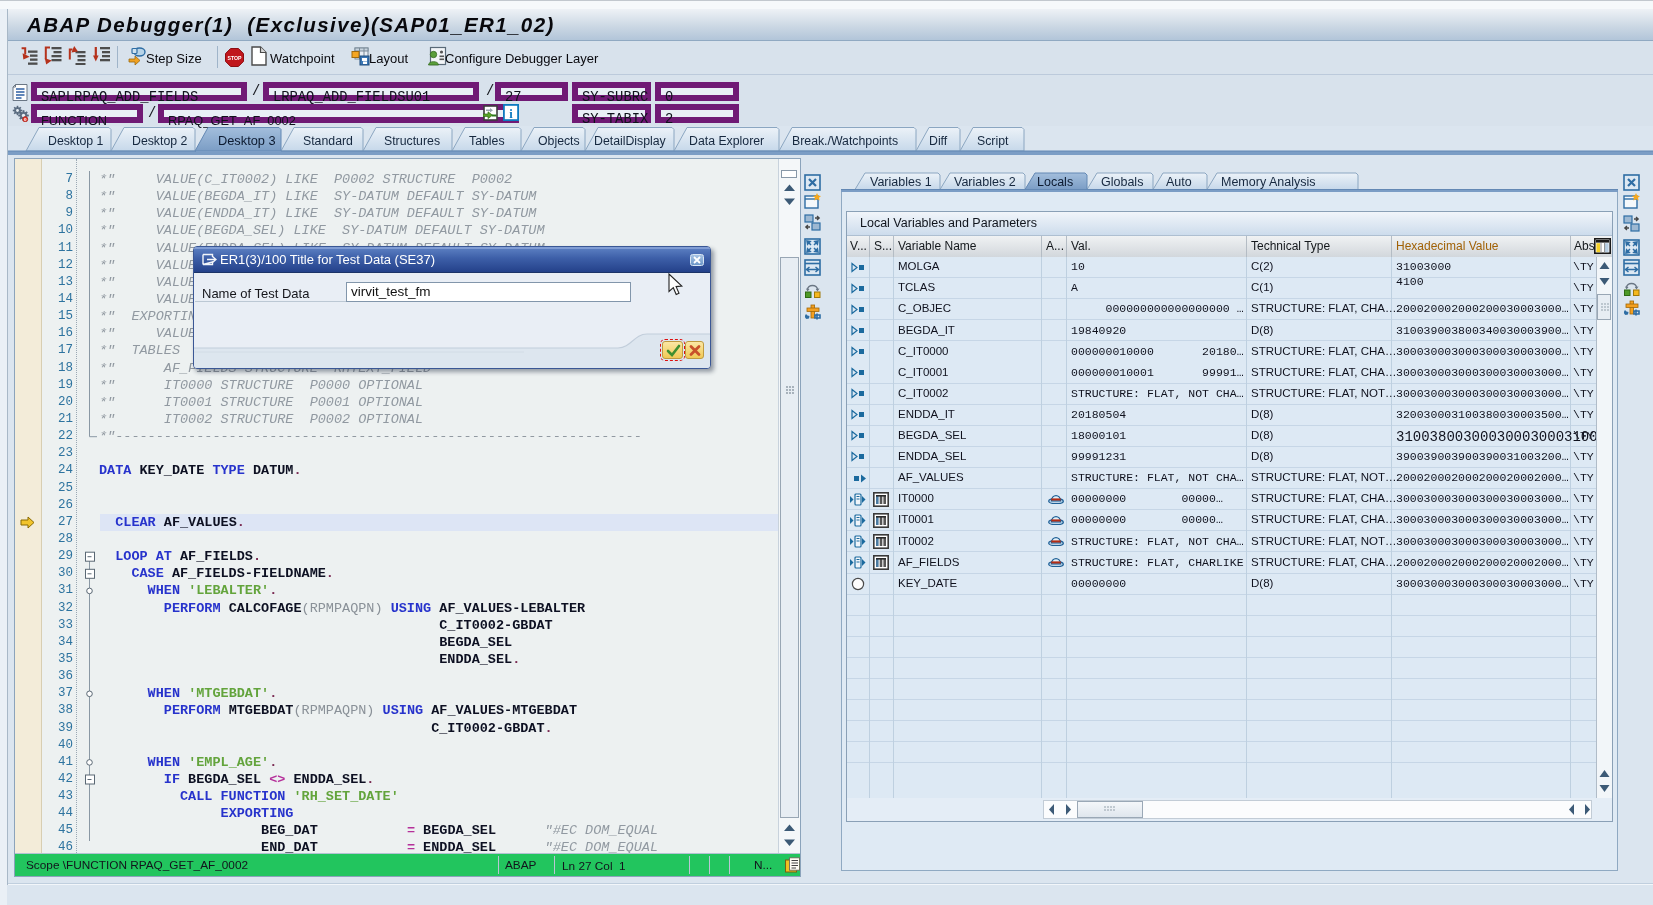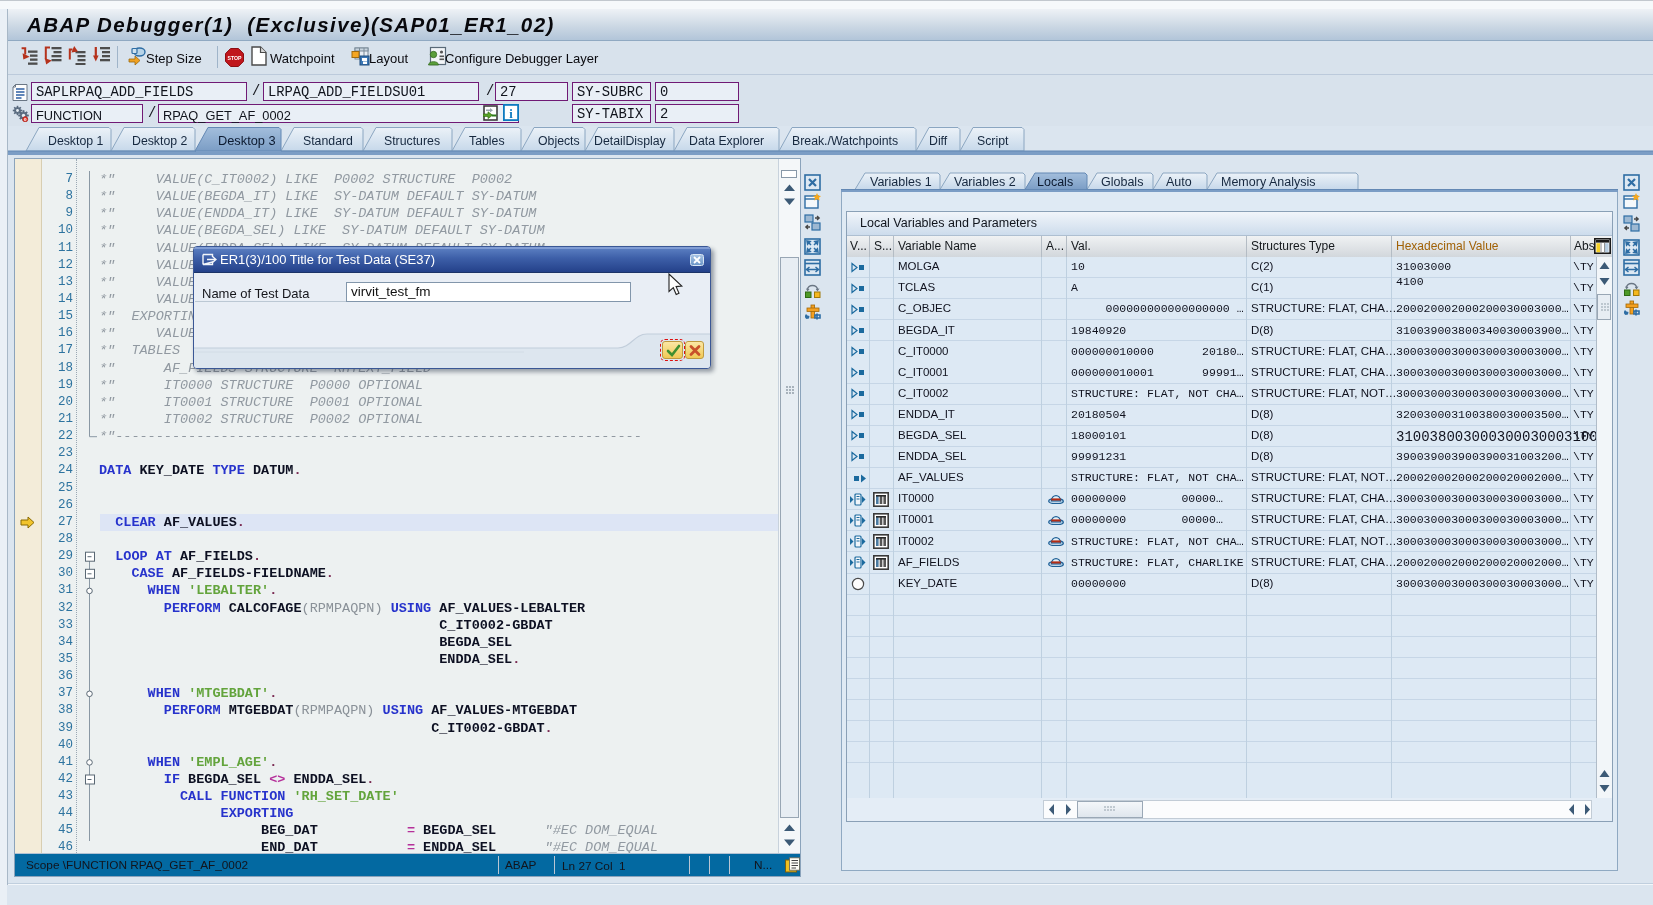--- a/index.html
+++ b/index.html
@@ -1,19 +1,19 @@
 <!DOCTYPE html>
 <html><head><meta charset="utf-8">
 <style>
   html,body{margin:0;padding:0}
   body{width:1653px;height:905px;position:relative;overflow:hidden;background:#dbe5ef;
        font-family:"Liberation Sans",sans-serif;color:#14161c;}
   .abs{position:absolute}
   .mono{font-family:"Liberation Mono",monospace}
-  .fld{position:absolute;background:#e9eff6;border:1px solid #701a75;box-sizing:border-box;
+  .fld{position:absolute;background:#e9eff6;border:6px solid #701a75;box-sizing:border-box;
        font-family:"Liberation Mono",monospace;font-size:13.8px;color:#10131c;line-height:17px;padding:1px 0 0 4px;white-space:pre}
   .tbtxt{position:absolute;font-size:13px;color:#0a0a0f;white-space:pre}
   svg{display:block}
   .k{color:#2733cc}.i{color:#0d1022}.s{color:#63a43c}.c{color:#9199a1;font-style:italic;font-weight:normal}.g{color:#8a9198;font-weight:normal}.d{color:#7a2a52}.o{color:#b5309a}
 </style></head>
 <body>
 
 <div class="abs" style="left:0;top:0;width:1653px;height:1px;background:#c2c8ce"></div>
 <div class="abs" style="left:0;top:1px;width:1653px;height:8px;background:#f6f9fb"></div>
 <div class="abs" style="left:0;top:9px;width:7px;height:896px;background:#eaf0f6"></div>
@@ -323,21 +323,21 @@
       <circle cx="13" cy="2" r="0.9" fill="#8a96a2"></circle>
       <circle cx="13" cy="5" r="0.9" fill="#8a96a2"></circle>
       <circle cx="13" cy="8" r="0.9" fill="#8a96a2"></circle>
     </svg>
     <svg class="abs" style="left:766px;top:664px" width="17" height="10" viewBox="0 0 17 10">
       <path d="M8.5 1.5 L14 8 L3 8 Z" fill="#3c5a76"></path>
     </svg>
     <svg class="abs" style="left:766px;top:679px" width="17" height="10" viewBox="0 0 17 10">
       <path d="M8.5 8 L3 1.5 L14 1.5 Z" fill="#3c5a76"></path>
     </svg>
- <div class="abs" style="left:0;top:694px;width:785px;height:23px;background:#0369a1;border-top:1px solid #b2c2d3;font-size:11.8px;color:#12141c">
+ <div class="abs" style="left:0;top:694px;width:785px;height:23px;background:#22c55e;border-top:1px solid #b2c2d3;font-size:11.8px;color:#12141c">
    <div class="abs" style="left:11px;top:4px;white-space:pre">Scope \FUNCTION RPAQ_GET_AF_0002</div>
    <div class="abs" style="left:483px;top:2px;width:1px;height:18px;background:#b9c6d4"></div>
    <div class="abs" style="left:539px;top:2px;width:1px;height:18px;background:#b9c6d4"></div>
    <div class="abs" style="left:490px;top:4px">ABAP</div>
    <div class="abs" style="left:547px;top:5px;white-space:pre">Ln 27 Col  1</div>
    <div class="abs" style="left:674px;top:2px;width:1px;height:18px;background:#b9c6d4"></div>
    <div class="abs" style="left:694px;top:2px;width:1px;height:18px;background:#b9c6d4"></div>
    <div class="abs" style="left:714px;top:2px;width:1px;height:18px;background:#b9c6d4"></div>
    <div class="abs" style="left:739px;top:4px">N...</div>
    <svg class="abs" style="left:770px;top:3px" width="15" height="16" viewBox="0 0 15 16">
@@ -419,21 +419,21 @@
 <div class="abs" style="left:846px;top:211px;width:767px;height:611px;border:1px solid #8aa0b6;box-sizing:border-box;background:#dde9f4;overflow:hidden">
     <div class="abs" style="left:0;top:0;width:765px;height:23px;background:linear-gradient(#f1f5fa,#cddcec);border-bottom:1px solid #aebfd1">
       <div class="abs" style="left:13px;top:4px;font-size:12.5px;color:#10141c">Local Variables and Parameters</div>
     </div>
     <div class="abs" style="left:0;top:24px;width:765px;height:21px;background:linear-gradient(#f0f2f3,#d2d7dc);border-bottom:1px solid #a8b0b8"></div>
     <div class="abs" style="left:3px;top:27px;font-size:12px;color:#14181c">V...</div>
     <div class="abs" style="left:27px;top:27px;font-size:12px;color:#14181c">S...</div>
     <div class="abs" style="left:51px;top:27px;font-size:12px;color:#14181c">Variable Name</div>
     <div class="abs" style="left:199px;top:27px;font-size:12px;color:#14181c">A...</div>
     <div class="abs" style="left:224px;top:27px;font-size:12px;color:#14181c">Val.</div>
-    <div class="abs" style="left:404px;top:27px;font-size:12px;color:#14181c">Structures Type</div>
+    <div class="abs" style="left:404px;top:27px;font-size:12px;color:#14181c">Technical Type</div>
     <div class="abs" style="left:549px;top:27px;font-size:12px;color:#a16207">Hexadecimal Value</div>
     <div class="abs" style="left:727px;top:27px;font-size:12px;color:#14181c">Abs</div>
     <div class="abs" style="left:22px;top:24px;width:1px;height:21px;background:#b4bcc4"></div>
     <div class="abs" style="left:46px;top:24px;width:1px;height:21px;background:#b4bcc4"></div>
     <div class="abs" style="left:194px;top:24px;width:1px;height:21px;background:#b4bcc4"></div>
     <div class="abs" style="left:219px;top:24px;width:1px;height:21px;background:#b4bcc4"></div>
     <div class="abs" style="left:399px;top:24px;width:1px;height:21px;background:#b4bcc4"></div>
     <div class="abs" style="left:544px;top:24px;width:1px;height:21px;background:#b4bcc4"></div>
     <div class="abs" style="left:723px;top:24px;width:1px;height:21px;background:#b4bcc4"></div>
     <svg class="abs" style="left:747px;top:26px" width="17" height="16" viewBox="0 0 17 16">

